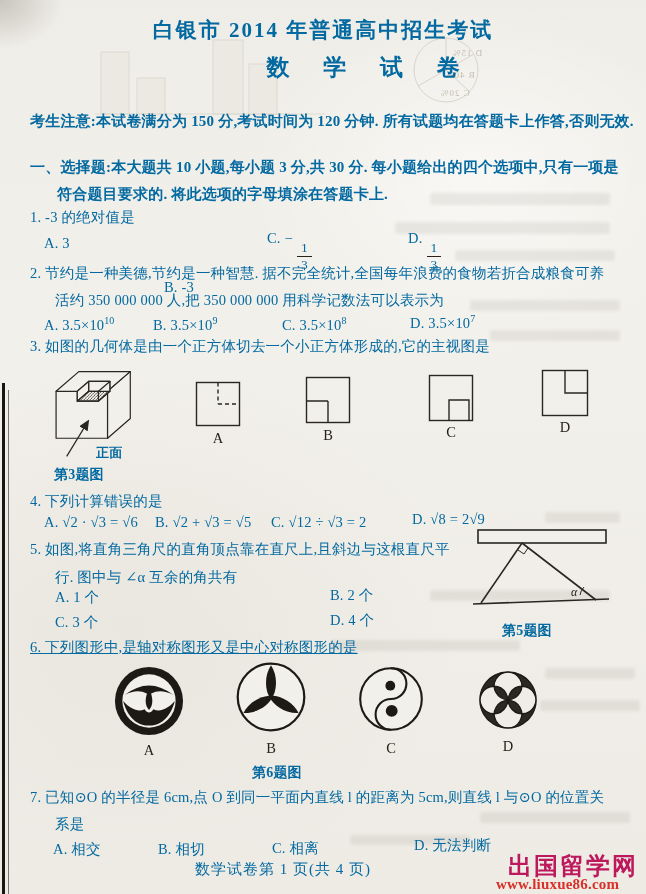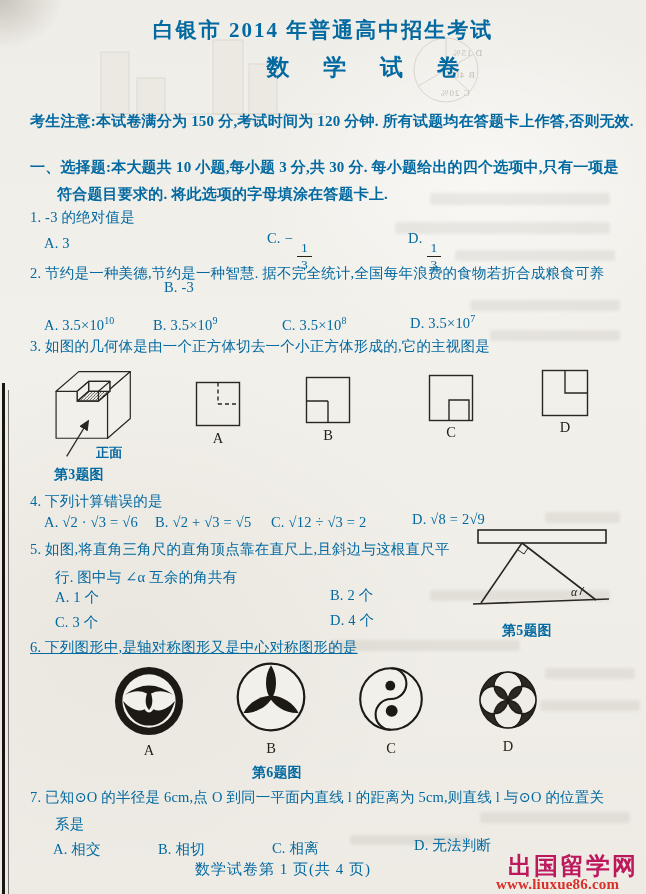--- a/index.html
+++ b/index.html
@@ -91,20 +91,21 @@
   <div class="line" style="left:267px;top:230px;"><span>C.</span>&nbsp;<span>−</span><span class="frac">
         <span class="num">1</span>
         <span class="den">3</span>
       </span></div>
   <div class="line" style="left:408px;top:230px;"><span>D.</span><span class="frac">
         <span class="num">1</span>
         <span class="den">3</span>
       </span></div>
 
   <div class="line" style="left:30px;top:264px;">2. 节约是一种美德,节约是一种智慧. 据不完全统计,全国每年浪费的食物若折合成粮食可养</div>
+  <div class="line" style="left:55px;top:291px;">活约 350 000 000 人,把 350 000 000 用科学记数法可以表示为</div>
   <div class="line" style="left:44px;top:315px;"><span>A. 3.5×10</span><sup class="sup">10</sup></div>
   <div class="line" style="left:153px;top:315px;"><span>B. 3.5×10</span><sup class="sup">9</sup></div>
   <div class="line" style="left:282px;top:315px;"><span>C. 3.5×10</span><sup class="sup">8</sup></div>
   <div class="line" style="left:410px;top:313px;"><span>D. 3.5×10</span><sup class="sup">7</sup></div>
 
   <div class="line" style="left:30px;top:337px;">3. 如图的几何体是由一个正方体切去一个小正方体形成的,它的主视图是</div>
 
   <svg style="left:50px;top:358px;" width="100" height="106" viewBox="0 0 132 140">
     <defs>
       <pattern id="hatch" patternUnits="userSpaceOnUse" width="4" height="4">

